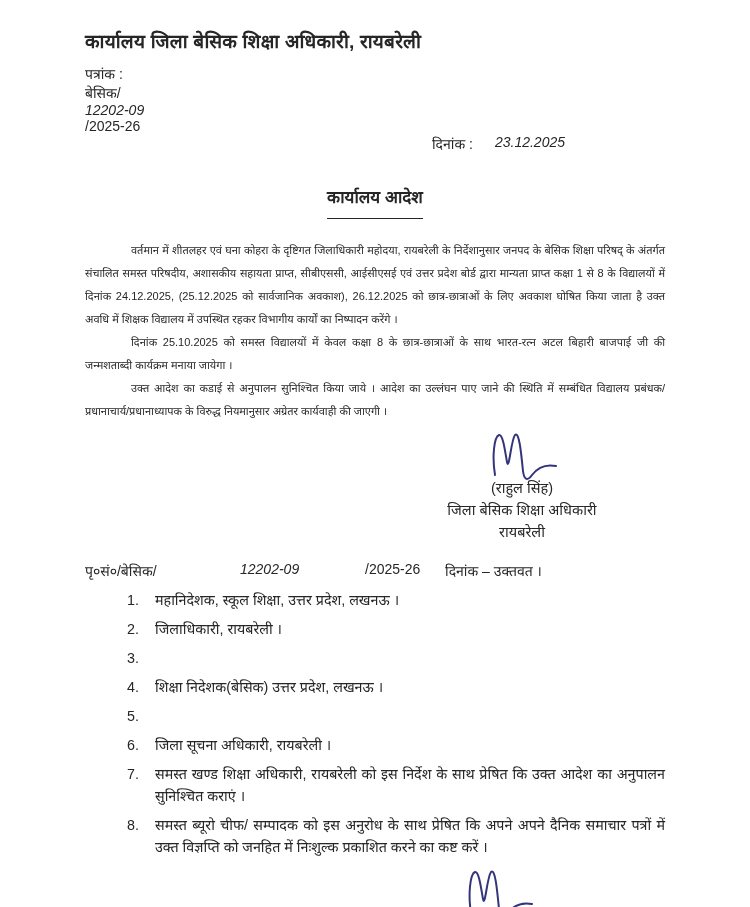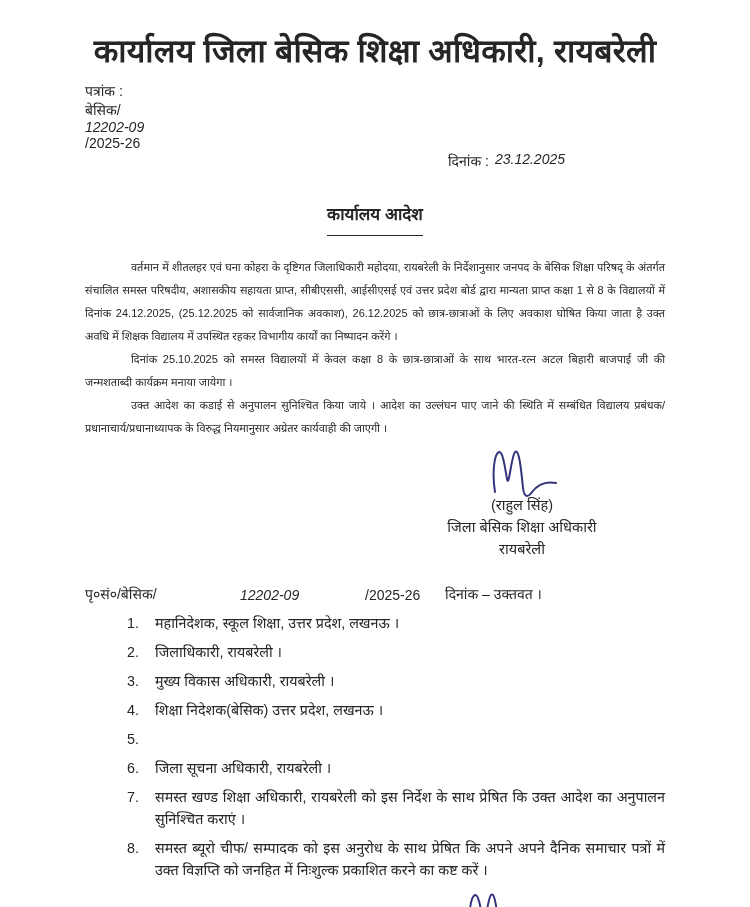--- a/index.html
+++ b/index.html
@@ -11,38 +11,37 @@
     position:relative;
     width:750px;height:907px;
     margin:0 auto;
     background:#ffffff;
     color:#262626;
     overflow:hidden;
     box-sizing:border-box;
     padding:26px 85px 0 85px;
   }
   .doc-title{
-    text-align:center;
-    font-size:32px;
+    font-size:19px;
     font-weight:600;
     letter-spacing:0.2px;
     margin:2px 0 10px 0;
   }
   .meta-row{
     display:flex;
     align-items:baseline;
     font-size:14px;
     margin-top:4px;
     white-space:nowrap;
     flex-direction:column;
   }
   .meta-row .lbl{margin-right:6px;}
   .meta-row .prefix{margin-right:14px;}
   .hand{font-style:italic;font-weight:500;}
-  .meta-date{margin-left:auto;margin-right:100px;display:flex;gap:6px;}
+  .meta-date{margin-left:auto;margin-right:100px;display:flex;gap:22px;}
   .order-heading-wrap{text-align:center;margin-top:32px;}
   .order-heading{
     display:inline-block;
     font-size:17px;
     font-weight:700;
     border-bottom:1.5px solid #262626;
     padding-bottom:10px;
   }
   .body-paras{margin-top:20px;}
   .body-paras p{
@@ -57,23 +56,23 @@
     margin-left:auto;
     margin-right:28px;
     text-align:center;
     font-size:14.5px;
     line-height:22px;
   }
   .sig-block.top{margin-top:6px;}
   .sig-scribble{display:block;margin:0 auto -6px auto;}
   .ref-row{
     display:flex;
-    align-items:flex-end;
+    align-items:flex-start;
     font-size:14px;
-    margin-top:24px;
+    margin-top:18px;
     white-space:nowrap;
   }
   .ref-row .ref-label{width:155px;}
   .ref-row .ref-value{width:125px;}
   .ref-row .ref-suffix{width:80px;}
   .copy-heading{font-size:14.5px;margin-top:6px;}
   .copy-list{margin-top:9px;}
   .copy-list .li{
     display:flex;
     margin:0 0 7px 0;
@@ -134,21 +133,20 @@
       <div class="li">
       <span class="num">1.</span>
       <span class="txt">महानिदेशक, स्कूल शिक्षा, उत्तर प्रदेश, लखनऊ ।</span>
     </div>
       <div class="li">
       <span class="num">2.</span>
       <span class="txt">जिलाधिकारी, रायबरेली ।</span>
     </div>
       <div class="li">
       <span class="num">3.</span>
-      <span class="txt">मुख्य विकास अधिकारी, रायबरेली ।</span>
     </div>
       <div class="li">
       <span class="num">4.</span>
       <span class="txt">शिक्षा निदेशक(बेसिक) उत्तर प्रदेश, लखनऊ ।</span>
     </div>
       <div class="li">
       <span class="num">5.</span>
     </div>
       <div class="li">
       <span class="num">6.</span>

